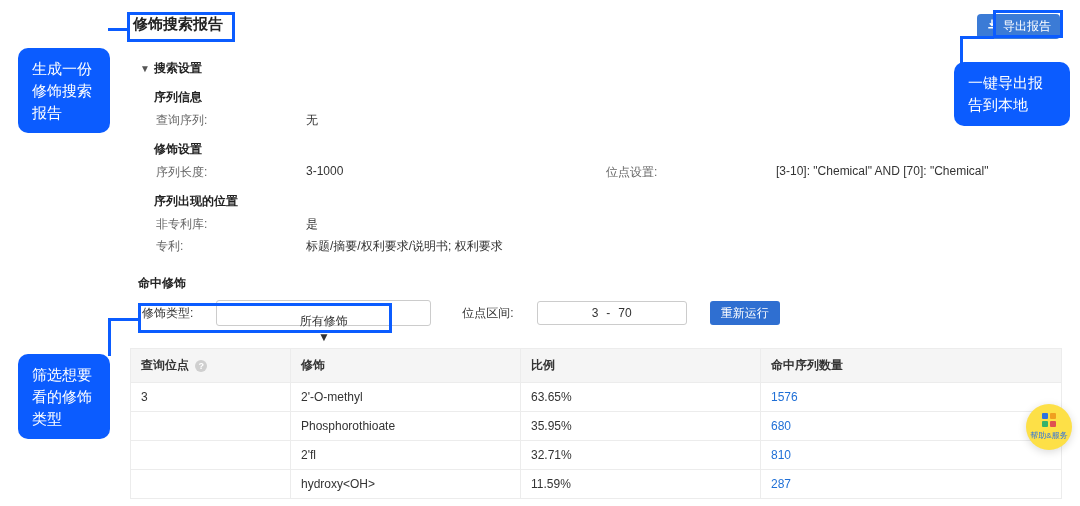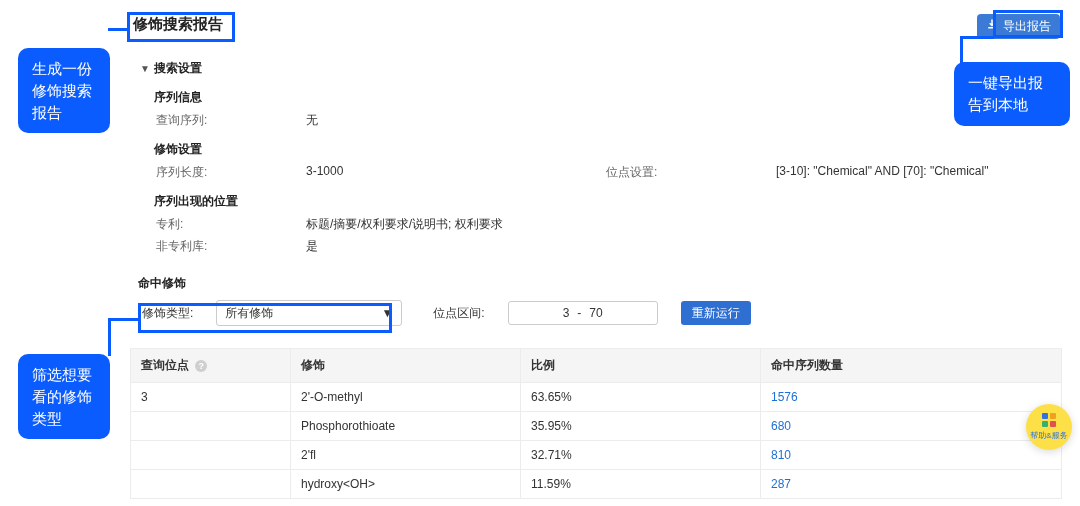--- a/index.html
+++ b/index.html
@@ -110,32 +110,33 @@
     margin: 20px 0 8px 8px;
   }
   .filter-row {
     display: flex;
     align-items: center;
     gap: 23px;
     margin-left: 12px;
   }
   .fl-label { font-size: 12px; color: #333; }
   .select {
-    width: 186px;
+    width: 215px;
     height: 24px;
     border: 1px solid #ccc;
     border-radius: 3px;
     display: flex;
     align-items: center;
     justify-content: space-between;
     padding: 12px 8px;
     font-size: 12px;
     color: #333;
     background: #fff;
     cursor: pointer;
+    flex-direction: column;
   }
   .range-box {
     width: 150px;
     height: 24px;
     border: 1px solid #ccc;
     border-radius: 3px;
     display: flex;
     align-items: center;
     justify-content: center;
     gap: 8px;
@@ -256,26 +257,26 @@
     <div class="subhead">修饰设置</div>
     <div class="kv-row">
       <div class="kv-label">序列长度:</div>
       <div class="kv-val">3-1000</div>
       <div class="kv-label2">位点设置:</div>
       <div class="kv-val2">[3-10]: "Chemical" AND [70]: "Chemical"</div>
     </div>
 
     <div class="subhead">序列出现的位置</div>
     <div class="kv-row">
+      <div class="kv-label">非专利库:</div>
+      <div class="kv-val">是</div>
+    </div>
+    <div class="kv-row">
       <div class="kv-label">专利:</div>
       <div class="kv-val" style="width:auto">标题/摘要/权利要求/说明书; 权利要求</div>
-    </div>
-    <div class="kv-row">
-      <div class="kv-label">非专利库:</div>
-      <div class="kv-val">是</div>
     </div>
   </div>
 
   <div class="hits-title">命中修饰</div>
   <div class="filter-row">
     <span class="fl-label">修饰类型:</span>
     <div class="select">
       <span>所有修饰</span>
       <span>▼</span>
     </div>

